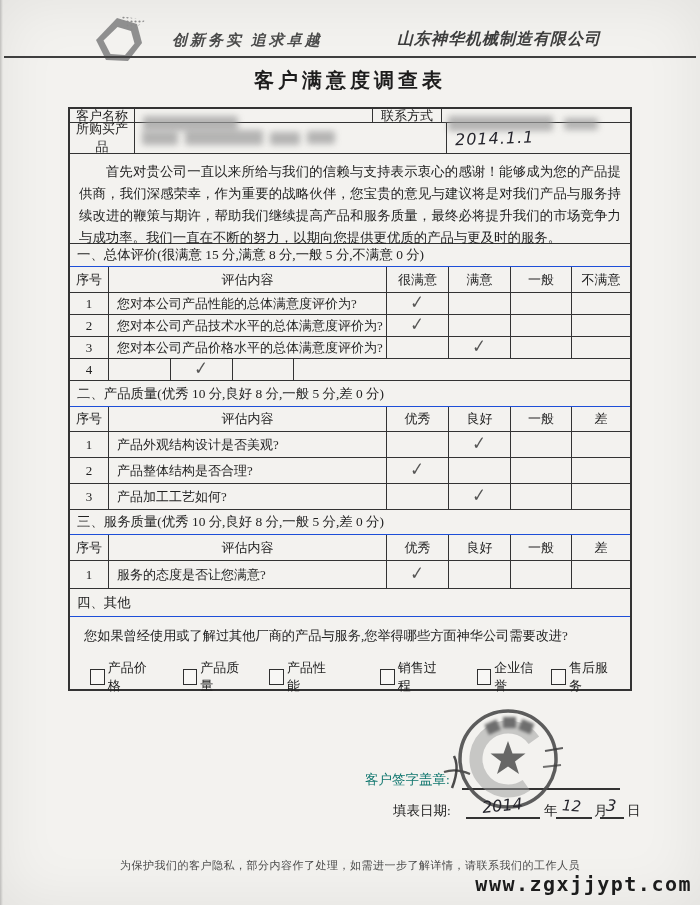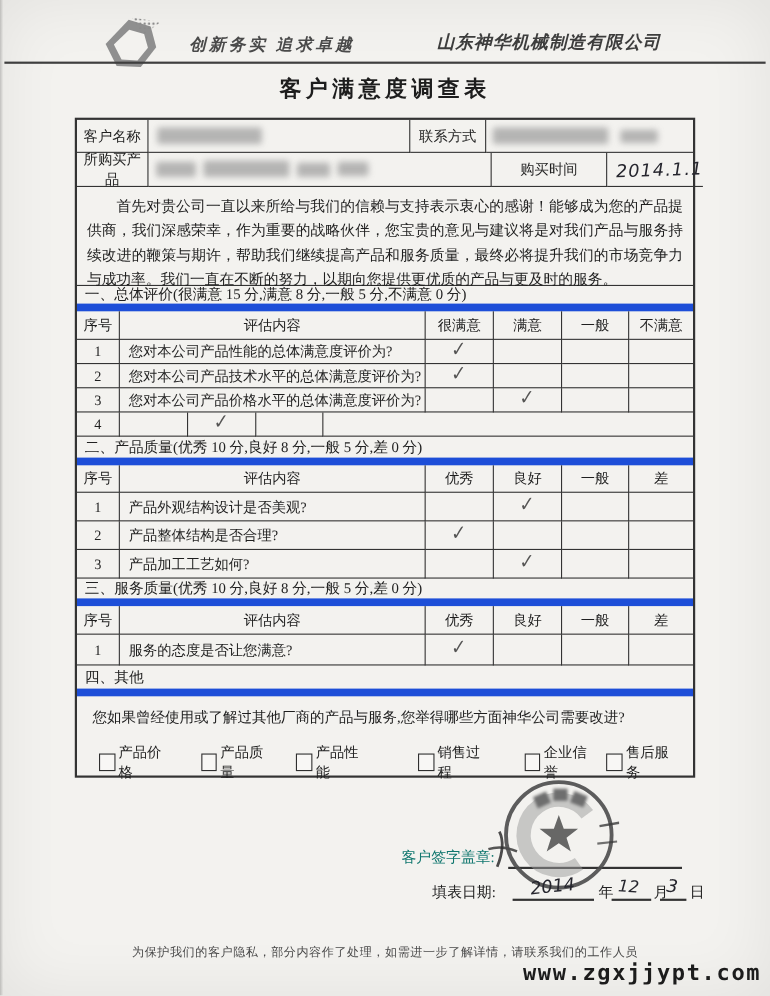--- a/index.html
+++ b/index.html
@@ -22,35 +22,35 @@
   
   .form{position:absolute;left:68px;top:107px;width:564px;border:2px solid #333;box-sizing:border-box;background:transparent;}
   .r{display:flex;width:100%;box-sizing:border-box;}
   .c{box-sizing:border-box;border-right:1px solid #333;border-bottom:1px solid #333;position:relative;
      display:flex;align-items:center;font-size:13px;color:#1f1f1f;}
   .c:last-child{border-right:none;}
   .center{justify-content:center;text-align:center;}
   .padl{padding-left:8px;}
 
   
-  .h30{height:30px;} .h31{height:31px;}
+  .h30{height:14px;} .h31{height:31px;}
   .w-lab{flex:0 0 65px;} .w-cv1{flex:0 0 238px;} .w-ct{flex:0 0 69px;} .w-cv2{flex:1;}
   .w-pv{flex:0 0 312px;} .w-bt{flex:0 0 105px;} .w-btv{flex:1;}
 
   .blob{position:absolute;background:#9a9a9a;filter:blur(3px);opacity:.7;border-radius:2px;}
 
   .hand{font-family:"DejaVu Sans",sans-serif;font-style:italic;color:#26262e;}
   .buy-time{font-size:16px;transform:rotate(-2deg);padding-left:8px;letter-spacing:1px;}
 
   
   .intro-cell{height:90px;border-bottom:1px solid #333;box-sizing:border-box;padding:7px 9px 0 9px;}
   .intro-cell p{margin:0;font-size:13.4px;line-height:22px;text-align:justify;text-indent:2em;color:#1e1e1e;}
 
   
-  .sec-title{height:23px;border-bottom:7px solid #1d4ed8;box-sizing:border-box;display:flex;align-items:center;padding-left:7px;font-size:13.4px;}
+  .sec-title{height:23px;border-bottom:1px solid #1d4ed8;box-sizing:border-box;display:flex;align-items:center;padding-left:7px;font-size:13.4px;}
   .sec-title.h26{height:26px;} .sec-title.h25{height:25px;} .sec-title.h28{height:28px;}
   .hdr{font-size:13.4px;}
   .h26r{height:26px;} .h25r{height:25px;} .h22r{height:22px;} .h28r{height:28px;}
   .w-no{flex:0 0 39px;} .w-content{flex:0 0 278px;} .w-s{flex:0 0 62px;} .w-s3{flex:0 0 61px;} .w-s4{flex:1;}
 
   .tick{font-family:"DejaVu Sans",sans-serif;font-size:17px;color:#3a3a3a;display:inline-block;
         transform:rotate(-10deg) skewX(-8deg) translateY(-2px);font-weight:bold;opacity:.85;}
 
   
   .other-cell{height:72px;border-bottom:none;box-sizing:border-box;padding:10px 14px 0 14px;}
@@ -118,21 +118,20 @@
   </div>
 
   <div class="r h31">
     <div class="c w-lab center">所购买产品</div>
     <div class="c w-pv">
       <div class="blob" style="left:7px;top:8px;width:36px;height:14px;"></div>
       <div class="blob" style="left:50px;top:7px;width:78px;height:15px;"></div>
       <div class="blob" style="left:135px;top:9px;width:30px;height:13px;"></div>
       <div class="blob" style="left:172px;top:8px;width:28px;height:13px;"></div>
     </div>
-    <div class="c w-bt center">购买时间</div>
     <div class="c w-btv">
       <span class="hand buy-time">2014.1.1</span>
     </div>
   </div>
 
   <div class="intro-cell">
     <p>首先对贵公司一直以来所给与我们的信赖与支持表示衷心的感谢！能够成为您的产品提供商，我们深感荣幸，作为重要的战略伙伴，您宝贵的意见与建议将是对我们产品与服务持续改进的鞭策与期许，帮助我们继续提高产品和服务质量，最终必将提升我们的市场竞争力与成功率。我们一直在不断的努力，以期向您提供更优质的产品与更及时的服务。</p>
   </div>
 
   <div class="sec-title">一、总体评价(很满意 15 分,满意 8 分,一般 5 分,不满意 0 分)</div>

